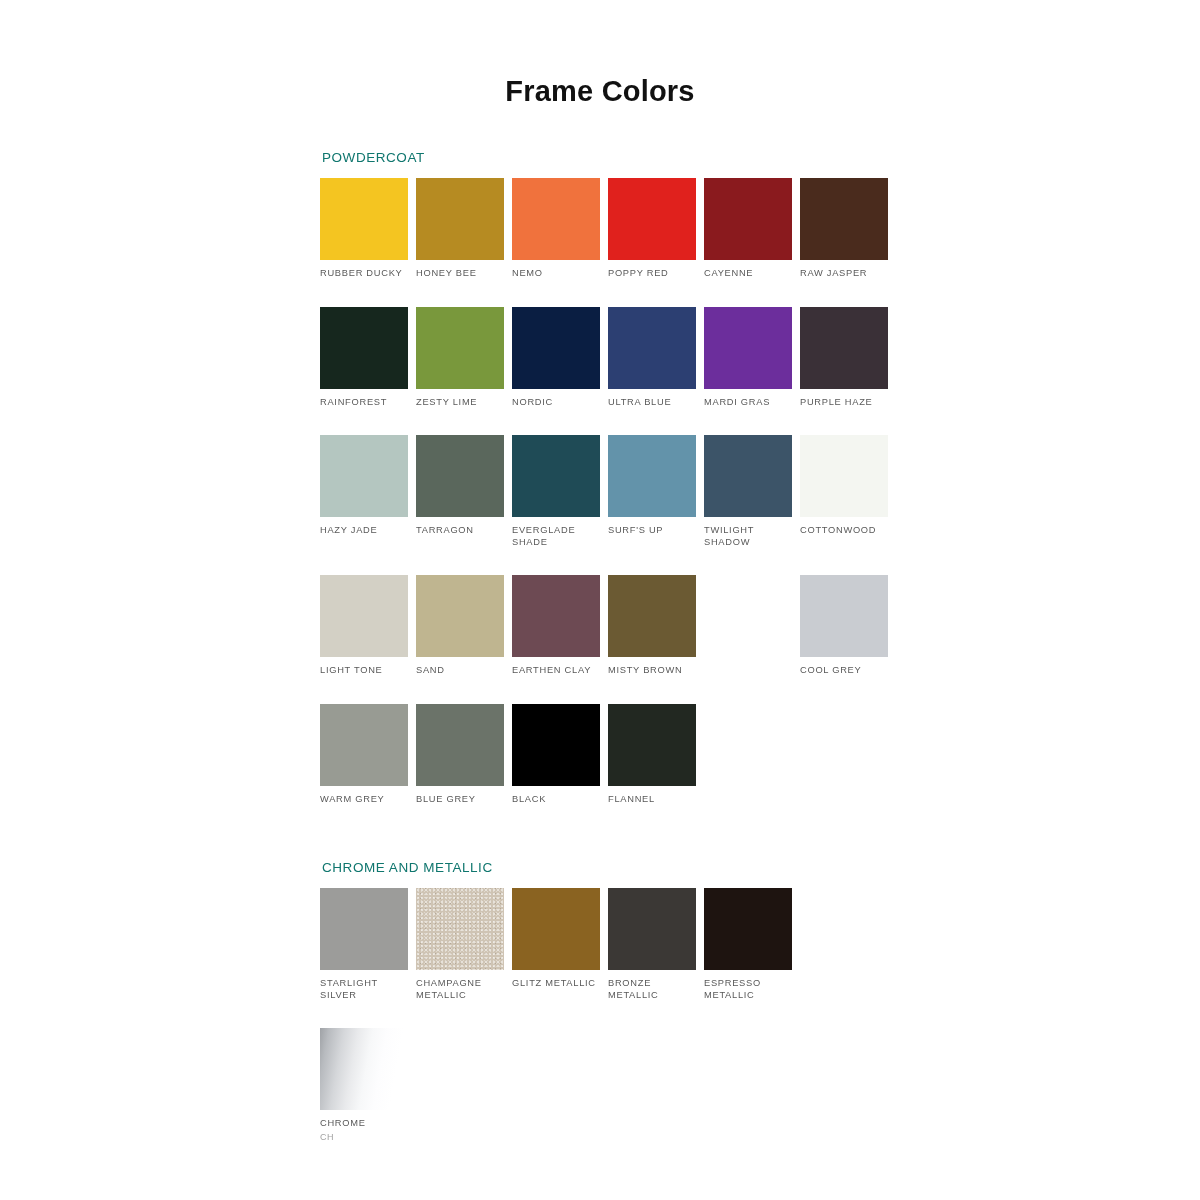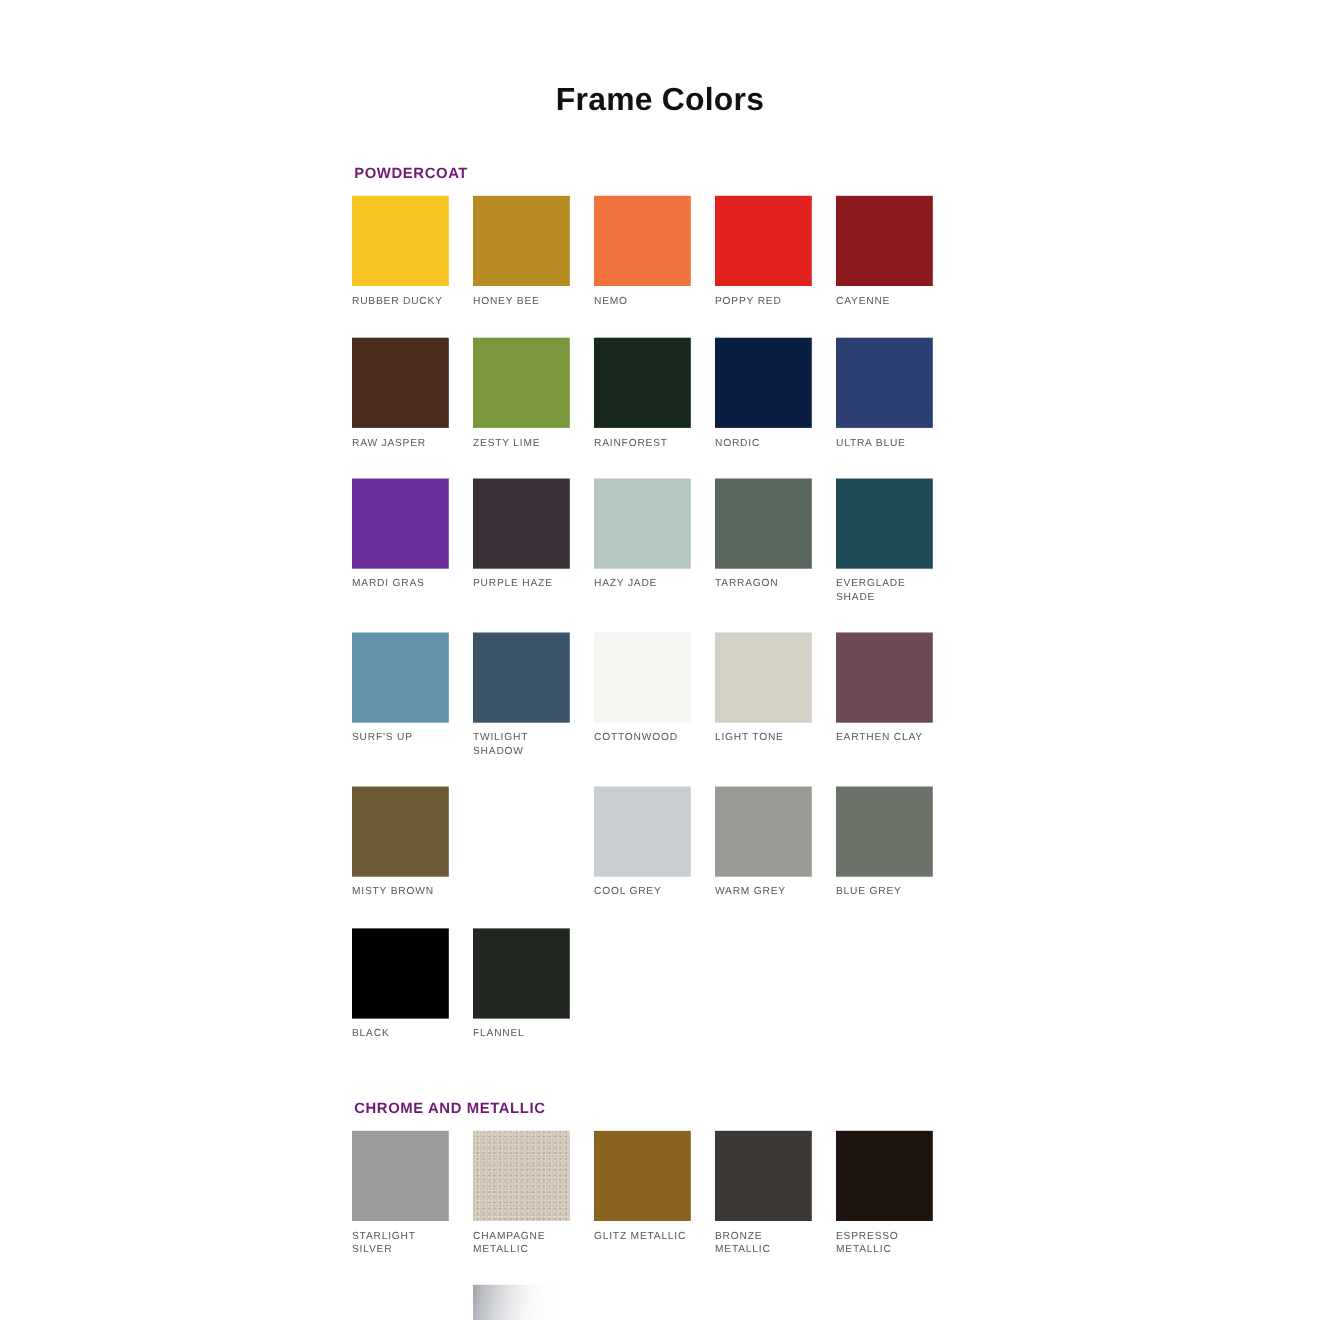--- a/index.html
+++ b/index.html
@@ -34,35 +34,35 @@
   }
   .content {
     position: absolute;
     left: 320px;
     top: 108px;
     width: 600px;
   }
   .section-header {
     font-size: 13.5px;
     letter-spacing: 0.55px;
-    color: #701a75;
+    color: #0f766e;
     margin: 0 0 13px 2px;
     text-transform: uppercase;
-    font-weight: 700;
+    font-weight: 400;
   }
   .section + .section {
     margin-top: 28px;
   }
   .swatch-row {
     display: flex;
     flex-wrap: wrap;
     gap: 0;
   }
   .swatch-cell {
-    width: 110px;
+    width: 96px;
     margin-bottom: 27px;
   }
   .swatch-chip {
     width: 88px;
     height: 82px;
     display: block;
   }
   .swatch-label {
     margin-top: 8px;
     font-size: 9.3px;
@@ -134,26 +134,26 @@
         <div class="swatch-cell">
           <span class="swatch-chip" style="background-color: rgb(138, 26, 30);"></span>
           <div class="swatch-label">CAYENNE</div>
         </div>
         <div class="swatch-cell">
           <span class="swatch-chip" style="background-color: rgb(74, 43, 29);"></span>
           <div class="swatch-label">RAW JASPER</div>
         </div>
 
         <div class="swatch-cell">
+          <span class="swatch-chip" style="background-color: rgb(22, 39, 30);"></span>
+          <div class="swatch-label">RAINFOREST</div>
+        </div>
+        <div class="swatch-cell">
           <span class="swatch-chip" style="background-color: rgb(121, 152, 60);"></span>
           <div class="swatch-label">ZESTY LIME</div>
-        </div>
-        <div class="swatch-cell">
-          <span class="swatch-chip" style="background-color: rgb(22, 39, 30);"></span>
-          <div class="swatch-label">RAINFOREST</div>
         </div>
         <div class="swatch-cell">
           <span class="swatch-chip" style="background-color: rgb(10, 30, 66);"></span>
           <div class="swatch-label">NORDIC</div>
         </div>
         <div class="swatch-cell">
           <span class="swatch-chip" style="background-color: rgb(44, 63, 114);"></span>
           <div class="swatch-label">ULTRA BLUE</div>
         </div>
         <div class="swatch-cell">
@@ -190,20 +190,24 @@
 
         <div class="swatch-cell">
           <span class="swatch-chip" style="background-color: rgb(244, 246, 241);"></span>
           <div class="swatch-label">COTTONWOOD</div>
         </div>
         <div class="swatch-cell">
           <span class="swatch-chip" style="background-color: rgb(211, 208, 197);"></span>
           <div class="swatch-label">LIGHT TONE</div>
         </div>
         <div class="swatch-cell">
+          <span class="swatch-chip" style="background-color: rgb(191, 181, 144);"></span>
+          <div class="swatch-label">SAND</div>
+        </div>
+        <div class="swatch-cell">
           <span class="swatch-chip" style="background-color: rgb(109, 74, 83);"></span>
           <div class="swatch-label">EARTHEN CLAY</div>
         </div>
         <div class="swatch-cell">
           <span class="swatch-chip" style="background-color: rgb(107, 90, 51);"></span>
           <div class="swatch-label">MISTY BROWN</div>
         </div>
         <div class="swatch-cell"></div>
 
         <div class="swatch-cell">

